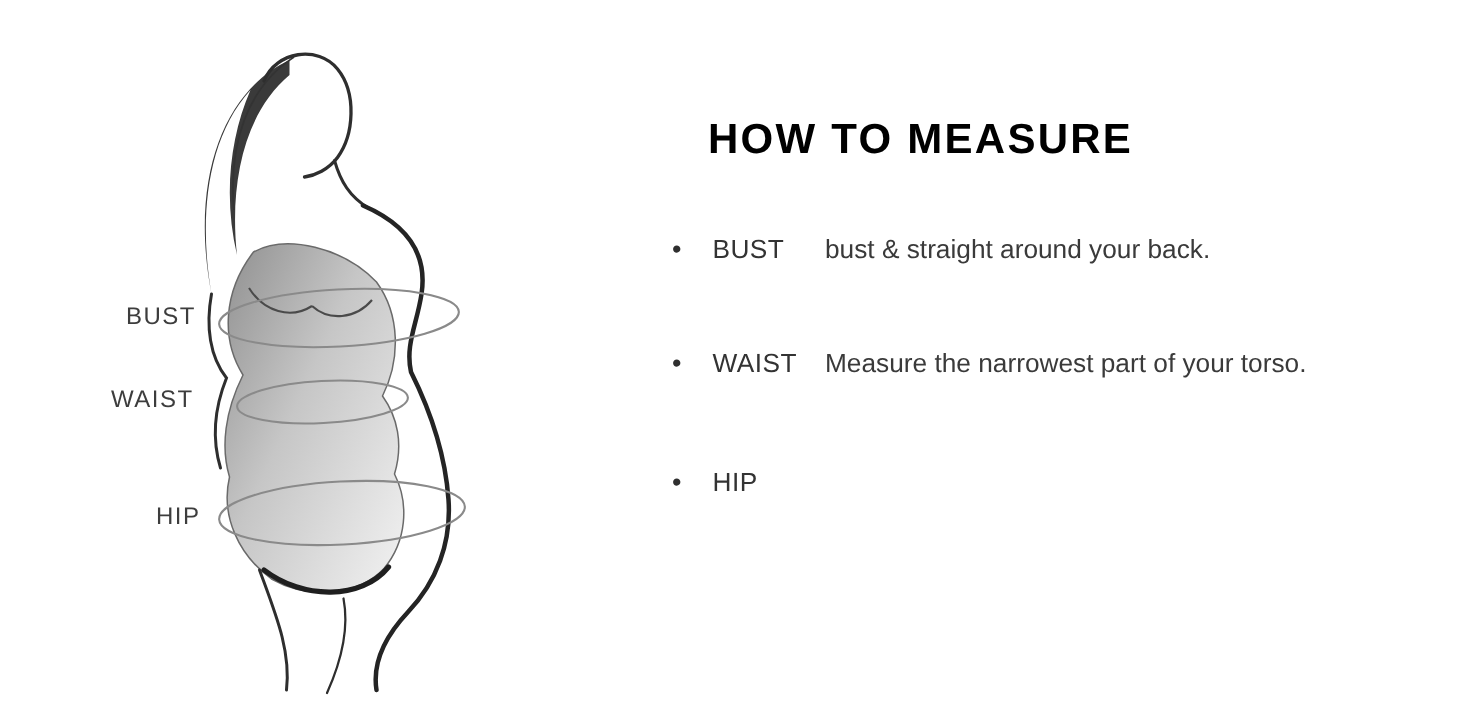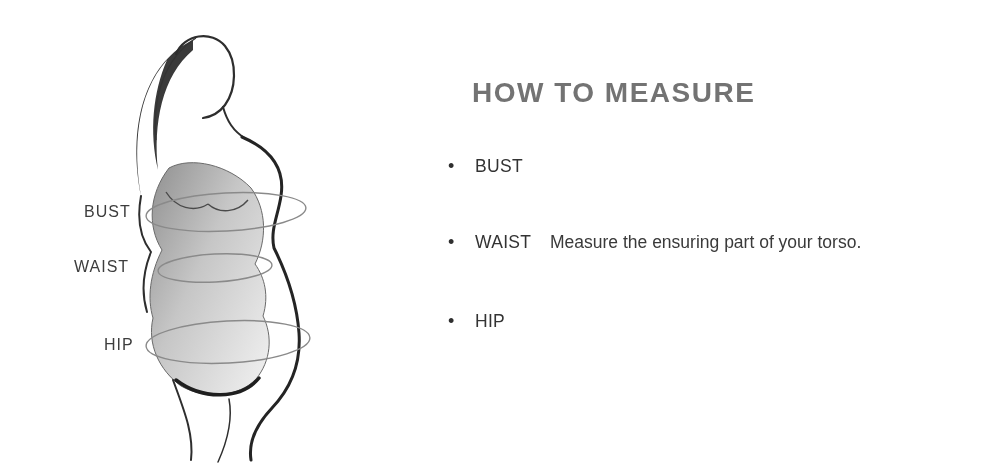--- a/index.html
+++ b/index.html
@@ -21,21 +21,21 @@
     font-weight:400;
     white-space:nowrap;
   }
   .fig-label.bust{left:84px;top:203px;}
   .fig-label.waist{left:74px;top:258px;}
   .fig-label.hip{left:104px;top:336px;}
   
   .page-title{
     position:absolute;left:472px;top:58px;
     font-size:28px;font-weight:700;
-    color:#737373;letter-spacing:1.5px;
+    color:#000000;letter-spacing:1.5px;
     white-space:nowrap;
   }
   .measure-list{position:absolute;left:448px;top:150px;width:510px;}
   .measure-item{
     display:flex;align-items:flex-start;
     color:#3a3a3a;font-size:17.5px;line-height:33px;
   }
   .measure-item.gap-a{margin-bottom:43px;}
   .measure-item.gap-b{margin-bottom:46px;}
   .measure-item .bullet{
@@ -95,28 +95,29 @@
   </div>
 
   <h1 class="page-title">HOW TO MEASURE</h1>
 
   <div class="measure-list">
 
     <div class="measure-item gap-a">
       <span class="bullet">•</span>
       <span class="term">BUST</span>
       <span class="desc">
+        <span class="line2">bust &amp; straight around your back.</span>
       </span>
     </div>
 
     <div class="measure-item gap-b">
       <span class="bullet">•</span>
       <span class="term">WAIST</span>
       <span class="desc">
-        <span class="line1">Measure the ensuring part of your torso.</span>
+        <span class="line1">Measure the narrowest part of your torso.</span>
       </span>
     </div>
 
     <div class="measure-item">
       <span class="bullet">•</span>
       <span class="term">HIP</span>
     </div>
 
   </div>
 </div>

